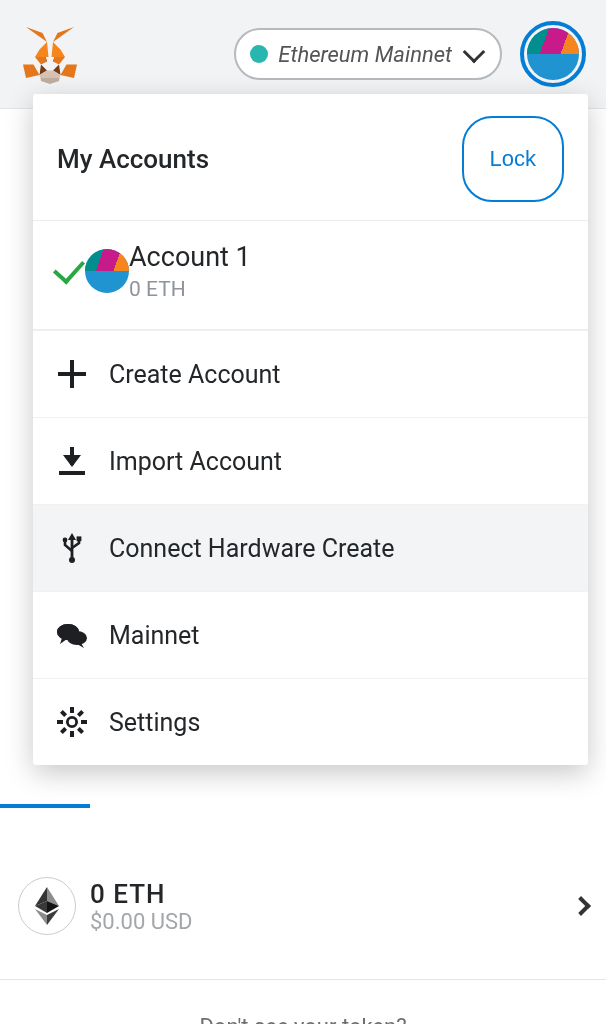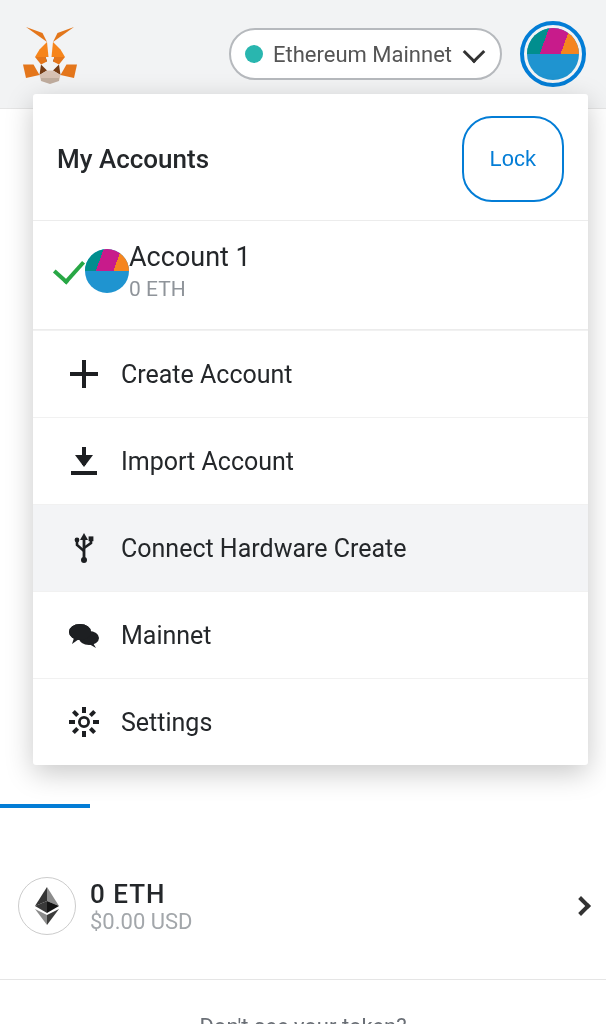--- a/index.html
+++ b/index.html
@@ -32,20 +32,21 @@
     margin-right: 18px;
     background: #fff;
     border: 2px solid #b6b9bd;
     border-radius: 28px;
     height: 52px;
     display: flex;
     align-items: center;
     padding: 0 18px 0 14px;
     gap: 10px;
     cursor: pointer;
+    font-style: italic;
   }
   .network-dot {
     width: 18px; height: 18px; border-radius: 50%; background: #29b6af;
   }
   .network-label {
     font-size: 22px;
     color: #555;
   }
   .chev {
     width: 16px; height: 16px; border-right: 3px solid #333; border-bottom: 3px solid #333;
@@ -125,21 +126,21 @@
   }
   .acct-avatar { width:44px; height:44px; border-radius:50%; overflow:hidden; background:#1f94d0; position:relative; }
   .acct-avatar::before {
     content:""; position:absolute; left:0; top:0; width:100%; height:50%;
     background: linear-gradient(110deg, #018e8e 0 36%, #c81b8b 36% 70%, #f5851f 70% 100%);
   }
   .acct-text .name { font-size: 27px; color:#24272a; }
   .acct-text .bal { font-size: 21px; color:#8f949a; margin-top: 4px; }
 
   .mitem {
-    display:flex; align-items:center; gap:22px; padding: 28px 36px;
+    display:flex; align-items:center; gap:22px; padding: 28px 24px;
     font-size: 25px; color:#24272a; cursor:pointer;
     border-top: 1px solid #f1f1f1;
   }
   .mitem:first-of-type { border-top: none; }
   .mitem.sel { background:#f3f4f6; }
   .micon { width:30px; height:30px; display:flex; align-items:center; justify-content:center; color:#1d1f22; }
 
   
   .i-plus::before, .i-plus::after {
     content:""; position:absolute; background:#1d1f22;

